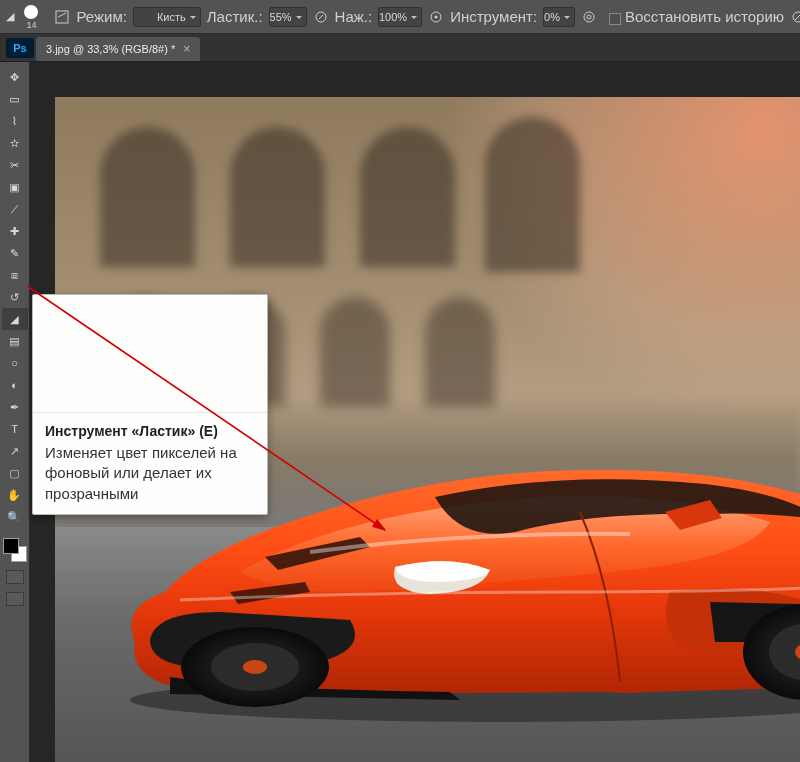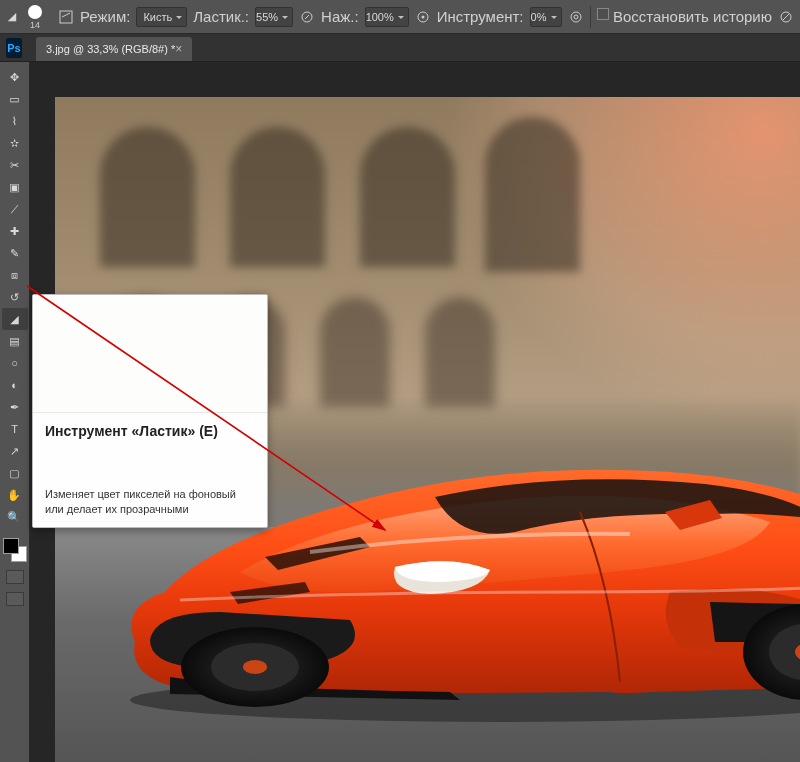--- a/index.html
+++ b/index.html
@@ -9,32 +9,32 @@
     font-size: 11px; color: #d8d8d8; position: relative;
   }
 
   
   .options-bar { height: 34px; background: #535353; display: flex; align-items: center; padding: 0 6px; gap: 6px; border-bottom: 1px solid #2a2a2a; }
   .opt-brush { display:flex; flex-direction:column; align-items:center; padding:2px 10px 0 4px; cursor:pointer; }
   .opt-brush .swatch { width:14px;height:14px;background:#fff;border-radius:50%; }
   .opt-brush .sz { font-size:9px; color:#ccc; margin-top:1px;}
   .opt-icon { width:22px;height:22px; display:flex;align-items:center;justify-content:center; cursor:pointer;}
   .lbl { font-size:15px; color:#d0d0d0; white-space:nowrap; }
-  .dd  { height:20px; background:#434343; border:1px solid #323232; display:flex; align-items:center; padding:0 14px 0 6px; position:relative; cursor:pointer; border-radius:2px; }
+  .dd  { height:20px; background:#434343; border:1px solid #323232; display:flex; align-items:center; padding:0 14px 0 23px; position:relative; cursor:pointer; border-radius:2px; }
   .dd::after{ content:""; position:absolute; right:4px; top:8px; border:3px solid transparent; border-top-color:#c0c0c0;}
-  .num { height:20px;width:44px; background:#434343; border:1px solid #323232; display:flex; align-items:center; justify-content:flex-start; padding-right:14px; position:relative; border-radius:2px; cursor:text;}
+  .num { height:20px;width:44px; background:#434343; border:1px solid #323232; display:flex; align-items:center; justify-content:flex-end; padding-right:14px; position:relative; border-radius:2px; cursor:text;}
   .num::after{ content:""; position:absolute; right:4px; top:8px; border:3px solid transparent; border-top-color:#c0c0c0;}
   .vbar { width:1px; height:22px; background:#3a3a3a; }
   .cbox { width:12px;height:12px;border:1px solid #888;background:#4e4e4e;display:inline-block;margin-right:4px;cursor:pointer;}
 
   
   .tabrow { height:28px; background:#323232; border-bottom:1px solid #202020; display:flex; align-items:flex-end; padding-left:36px; }
-  .tab { height:24px; background:#535353; color:#e8e8e8; font-size:11px; display:flex; align-items:center; padding:0 10px; border-top-left-radius:3px;border-top-right-radius:3px; cursor:pointer;}
+  .tab { height:24px; background:#535353; color:#e8e8e8; font-size:11px; display:flex; align-items:center; padding:0 10px; border-top-left-radius:3px;border-top-right-radius:3px; gap:8px; cursor:pointer;}
   .tab .x { font-size:12px;color:#bbb; cursor:pointer;}
-  .ps-logo { position:absolute; left:6px; top:38px; width:16px;height:20px; background:#001d34; color:#31a8ff; font-weight:bold; font-size:11px; display:flex;align-items:center;justify-content:center; border-radius:2px;}
+  .ps-logo { position:absolute; left:6px; top:38px; width:28px;height:20px; background:#001d34; color:#31a8ff; font-weight:bold; font-size:11px; display:flex;align-items:center;justify-content:center; border-radius:2px;}
 
   
   .toolbox { position:absolute; left:0; top:62px; width:30px; bottom:0; background:#535353; border-right:1px solid #2a2a2a; display:flex; flex-direction:column; align-items:center; padding-top:4px;}
   .tool { width:26px;height:22px;display:flex;align-items:center;justify-content:center;color:#d8d8d8;cursor:pointer; border-radius:2px; }
   .tool.active { background:#3f3f3f; }
   .swatches { margin-top:10px; width:24px;height:24px; position:relative;}
   .swatches .fg{position:absolute;left:0;top:0;width:16px;height:16px;background:#000;border:1px solid #9e9e9e;}
   .swatches .bg{position:absolute;right:0;bottom:0;width:16px;height:16px;background:#fff;border:1px solid #9e9e9e;}
   .mini { width:18px;height:14px;margin-top:8px;background:#5a5a5a;border:1px solid #3a3a3a; cursor:pointer;}
 
@@ -54,21 +54,21 @@
   .ar1{left:55px}.ar2{left:160px}.ar3{left:265px}.ar4{left:370px}
   .road{position:absolute;left:0;right:0;top:430px;bottom:0;background:linear-gradient(180deg,#8a8a8a,#6a6a6a 40%,#555 100%);}
   .blurstrip{position:absolute;left:0;right:0;top:300px;height:130px;background:linear-gradient(180deg,rgba(140,125,105,0) 0%,rgba(120,110,95,0.6) 50%,rgba(120,120,120,0.7) 100%);filter:blur(4px);}
   
   .car{position:absolute;left:55px;top:345px;width:770px;height:280px;}
   .car svg{width:100%;height:100%;}
   
   .tooltip{position:absolute;left:32px;top:294px;width:236px;background:#fefefe;border:1px solid #bbb;border-radius:2px;box-shadow:0 3px 8px rgba(0,0,0,0.35);padding:0 0 10px 0;color:#222;z-index:50;}
   .tooltip .preview{height:118px;background:#fdfdfc;border-bottom:1px solid #e8e8e8;}
   .tooltip .title{font-weight:bold;font-size:14px;padding:10px 12px 4px;color:#222;}
-  .tooltip .desc{font-size:11px;padding:0 12px;color:#333;line-height:1.35;margin-top:44px;}
+  .tooltip .desc{font-size:15px;padding:0 12px;color:#333;line-height:1.35;}
   .arrow-svg{position:absolute;left:5px;top:282px;width:400px;height:255px;z-index:60;pointer-events:none;}
 </style>
 </head>
 <body>
 
 <div class="options-bar">
   <div class="tool" style="width:20px">◢</div>
   <div class="opt-brush">
     <div class="swatch"></div>
     <div class="sz">14</div>
@@ -107,21 +107,21 @@
   <div class="num">
       <span>0%</span>
     </div>
   <div class="opt-icon">
     <svg width="16" height="16" viewBox="0 0 16 16">
         <circle cx="8" cy="8" r="5" fill="none" stroke="#ccc"></circle>
         <circle cx="8" cy="8" r="2" fill="none" stroke="#ccc"></circle>
       </svg>
   </div>
   <div class="vbar"></div>
-  <label style="display:flex;align-items:flex-start;cursor:pointer">
+  <label style="display:flex;align-items:flex-end;cursor:pointer">
     <span class="cbox"></span>
     <span class="lbl">Восстановить историю</span>
   </label>
   <div class="opt-icon">
     <svg width="16" height="16" viewBox="0 0 16 16">
         <circle cx="8" cy="8" r="5" fill="none" stroke="#ccc"></circle>
         <path d="M5 11 L11 5" stroke="#ccc"></path>
       </svg>
   </div>
 </div>

